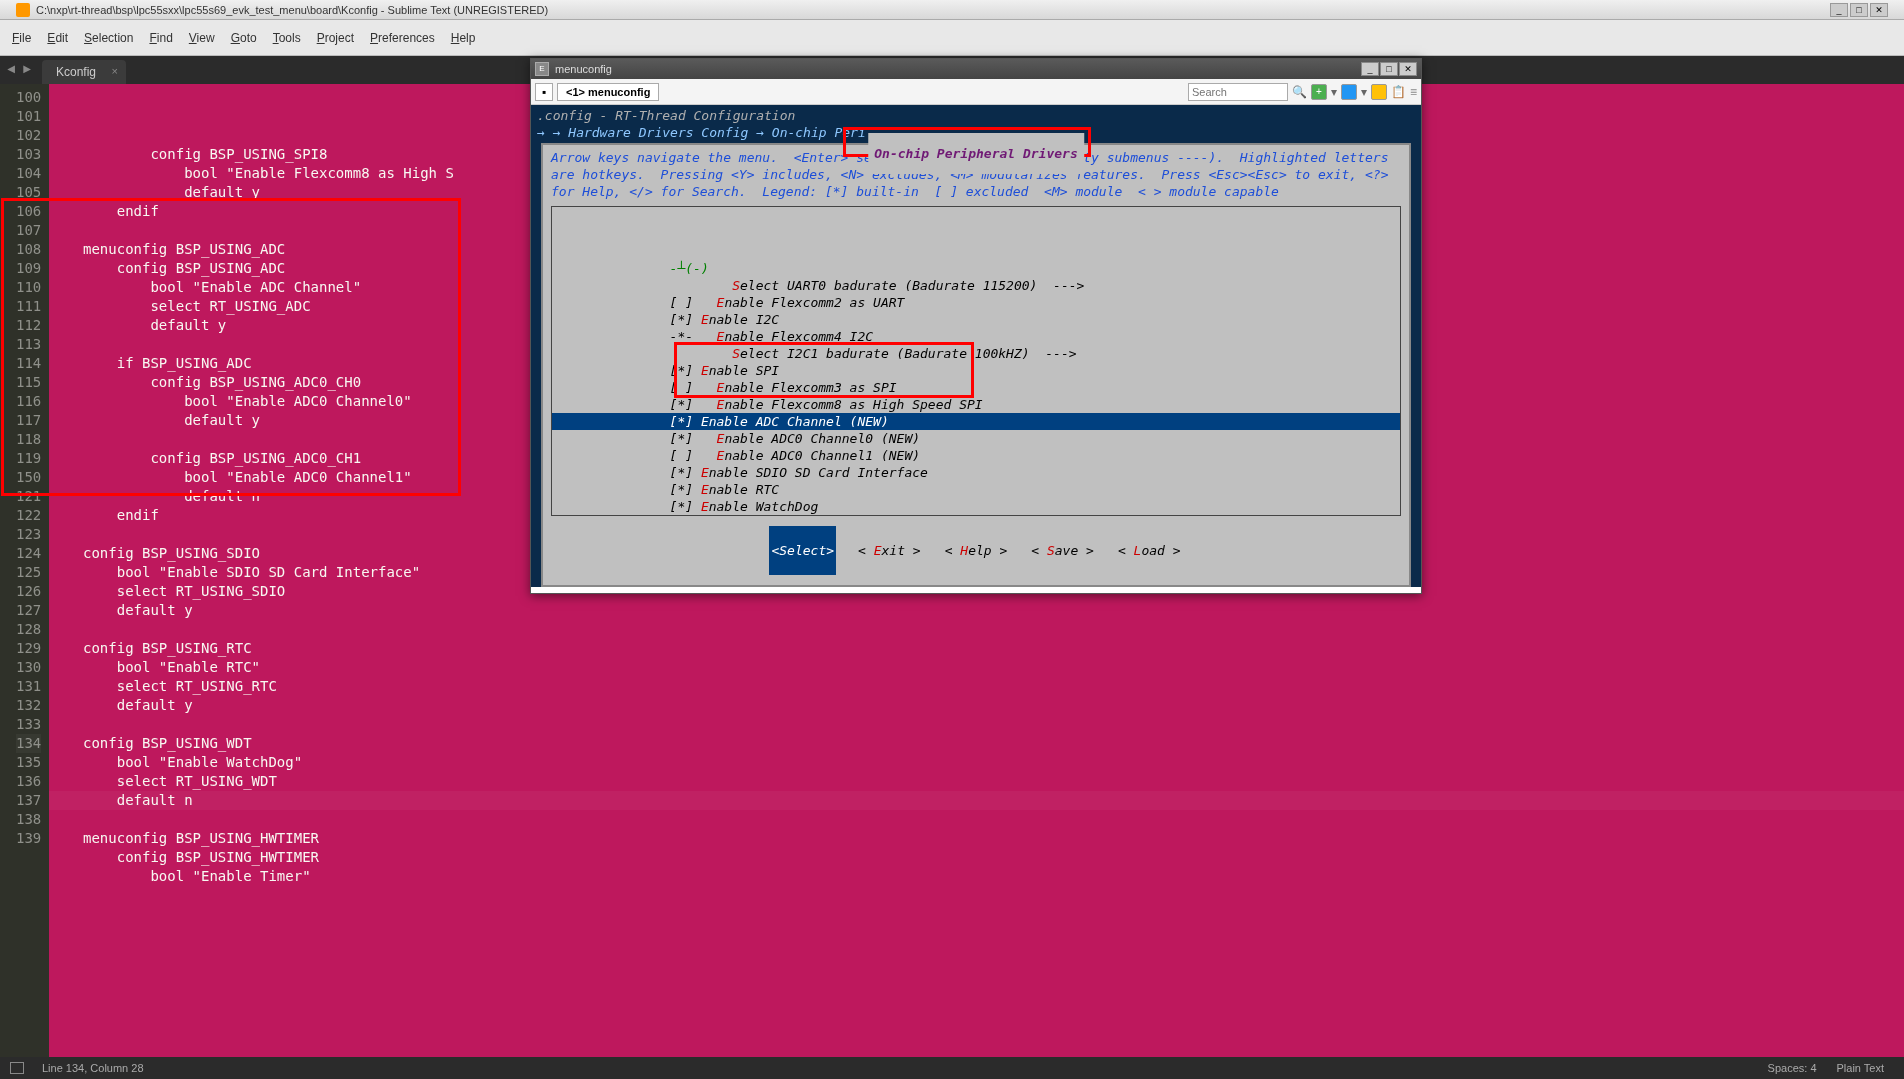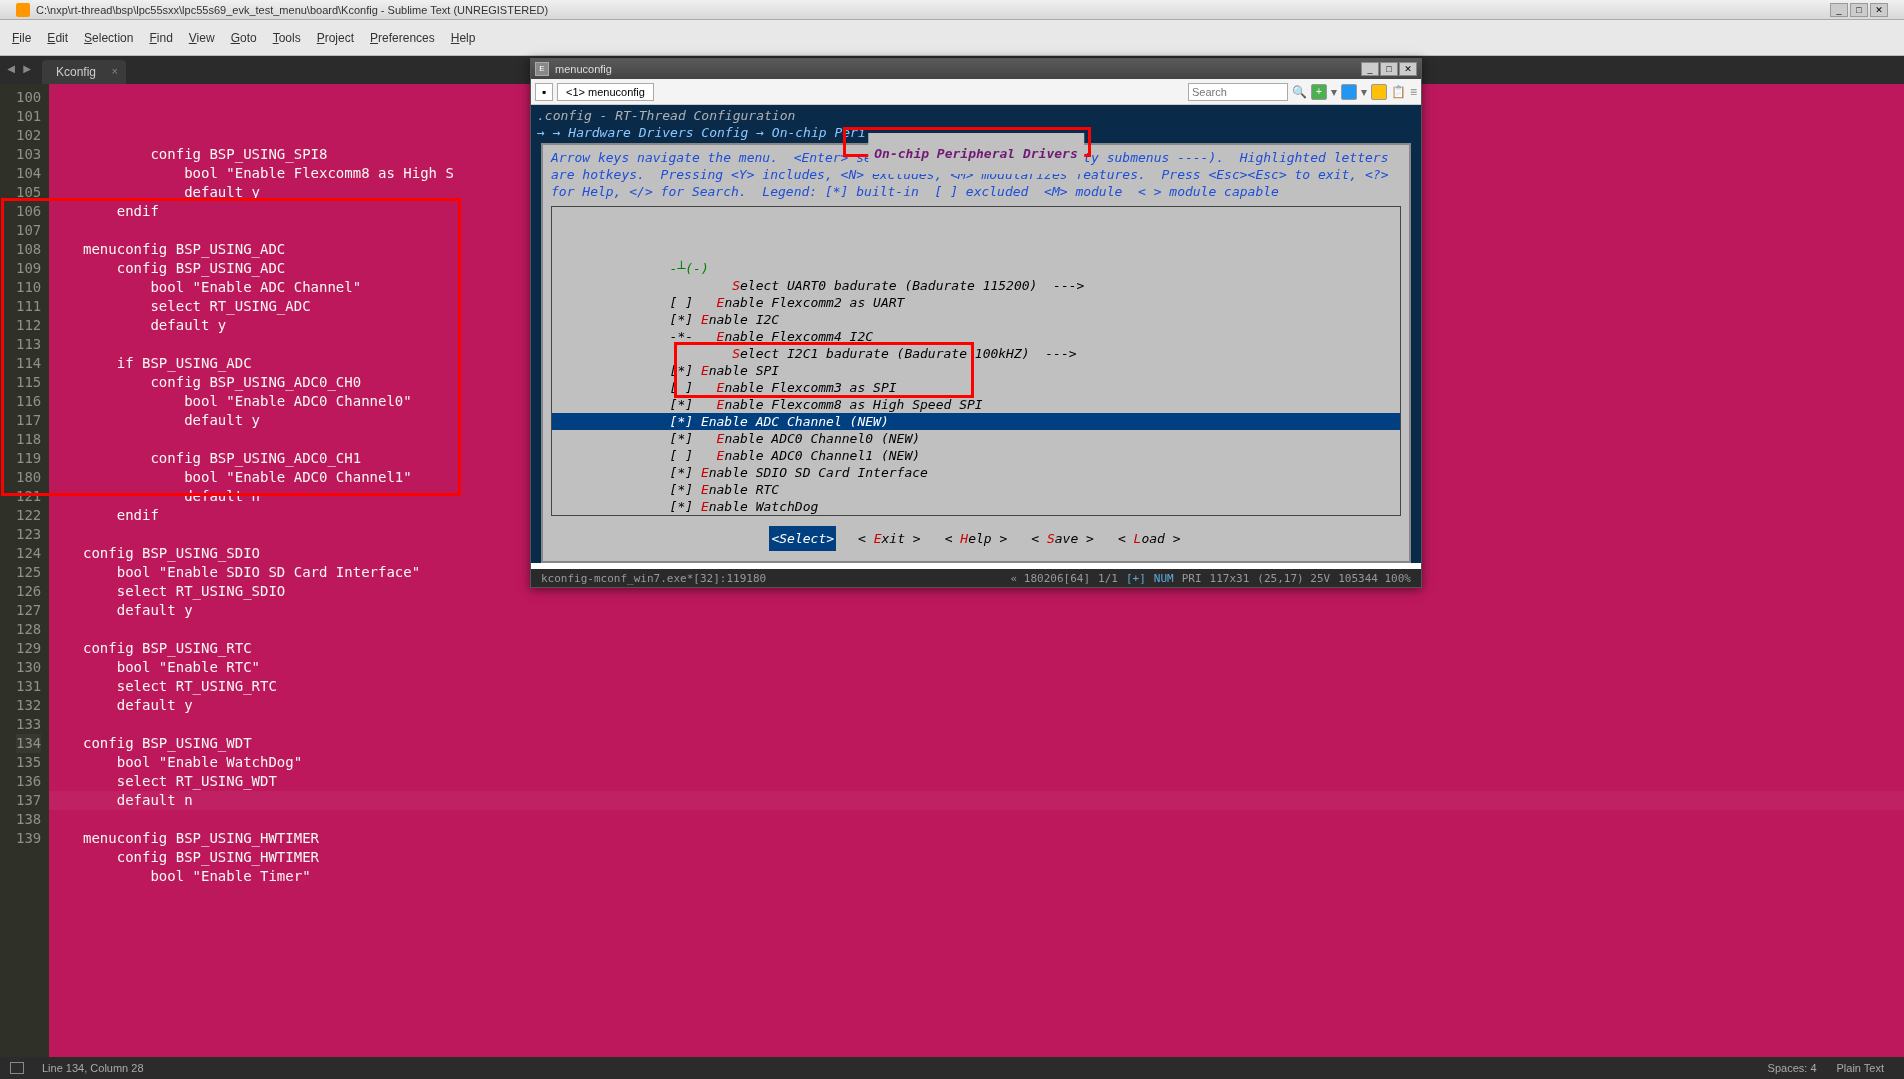--- a/index.html
+++ b/index.html
@@ -41,42 +41,42 @@
 
 
 .mc-window { position: absolute; left: 530px; top: 58px; width: 892px; background: #fff; border: 1px solid #555; box-shadow: 0 2px 10px rgba(0,0,0,0.5); }
 .mc-titlebar { background: linear-gradient(#5a5a5a,#444); height: 20px; display: flex; align-items: center; padding: 0 4px; color: #ddd; font-size: 11px; }
 .mc-titlebar .mc-icon { width: 14px; height: 14px; background: #888; margin-right: 6px; border: 1px solid #aaa; font-size: 8px; color: #fff; text-align: center; line-height: 12px; }
 .mc-titlebar .winbtns { display: flex; gap: 1px; margin-left: auto; }
 .mc-titlebar .winbtn { width: 18px; height: 14px; background: #ccc; border: 1px solid #888; color: #000; font-size: 9px; text-align: center; line-height: 12px; cursor: pointer; }
 
 .mc-toolbar { background: #f4f4f4; height: 26px; display: flex; align-items: center; padding: 0 4px; border-bottom: 1px solid #ccc; font-size: 12px; }
 .mc-toolbar .tbtn { width: 18px; height: 18px; border: 1px solid #aaa; background: #fff; margin-right: 4px; text-align: center; line-height: 16px; cursor: pointer; }
-.mc-tab { border: 1px solid #aaa; padding: 2px 8px; background: #fff; font-size: 11px; }
+.mc-tab { border: 1px solid #aaa; padding: 2px 8px; background: #fff; font-size: 11px; font-weight: bold; }
 .mc-toolbar .right { margin-left: auto; display: flex; align-items: center; gap: 4px; }
 .mc-search { width: 100px; height: 18px; border: 1px solid #aaa; font-size: 11px; padding: 0 3px; }
 .mc-tbicon { width: 16px; height: 16px; display: inline-block; border: 1px solid #999; border-radius: 2px; }
 .mc-tbicon.green { background: #4caf50; color:#fff; text-align:center; line-height:14px; font-size:10px; }
 .mc-tbicon.blue { background: #2196f3; }
 .mc-tbicon.yellow { background: #ffc107; }
 
 .mc-term { background: #0a2a4a; color: #b0c8e0; font-family: Consolas, monospace; font-size: 13px; padding: 2px 0 0 0; line-height: 17px; font-style: italic; }
 .mc-term .hdr { color: #b0b0b0; }
 .mc-term .crumb { color: #8fc8ff; }
 .mc-term-inner { background: #c0c0c0; color: #000; margin: 2px 10px 6px 10px; padding: 4px 8px 10px 8px; border: 2px solid #888; position: relative; }
 .mc-term-title { position: absolute; top: -12px; left: 50%; transform: translateX(-50%); background: #c0c0c0; padding: 12px 6px; color: #701a75; font-weight: bold; }
 .mc-help { color: #1d4ed8; white-space: pre; font-size: 13px; line-height: 17px; margin-bottom: 6px; }
 .mc-listbox { border: 1px solid #444; background: #c0c0c0; padding: 2px 0; white-space: pre; height: 310px; overflow: hidden; position: relative; }
 .mc-list-indicator { color: #008000; }
 .mc-list-line { padding: 0 8px; }
 .mc-list-line .hk { color: #c00; }
 .mc-sel { background: #004080; color: #fff; }
 .mc-sel .hk { color: #fff; }
 .mc-buttons { text-align: center; margin-top: 10px; color: #000; }
-.mc-btn { display: inline-block; padding: 4px 2px; margin: 0 10px; }
+.mc-btn { display: inline-block; padding: 16px 2px; margin: 0 10px; }
 .mc-btn.active { background: #004080; color: #fff; }
 .mc-btn .hk { color: #c00; }
 .mc-btn.active .hk { color: #fff; }
 
 .mc-status { background: #2a2a2a; color: #999; height: 18px; display: flex; align-items: center; padding: 0 6px; font-size: 11px; font-family: Consolas, monospace; }
 .mc-status .spacer { flex: 1; }
 .mc-status .seg { padding: 0 4px; }
 .mc-status .lbl { color: #5da9dd; }
 
 .red-box-mc { position: absolute; border: 3px solid #ff0000; pointer-events: none; }
@@ -133,21 +133,21 @@
       <div class="ln">110</div>
       <div class="ln">111</div>
       <div class="ln">112</div>
       <div class="ln">113</div>
       <div class="ln">114</div>
       <div class="ln">115</div>
       <div class="ln">116</div>
       <div class="ln">117</div>
       <div class="ln">118</div>
       <div class="ln">119</div>
-      <div class="ln">180</div>
+      <div class="ln">150</div>
       <div class="ln">121</div>
       <div class="ln">122</div>
       <div class="ln">123</div>
       <div class="ln">124</div>
       <div class="ln">125</div>
       <div class="ln">126</div>
       <div class="ln">127</div>
       <div class="ln">128</div>
       <div class="ln">129</div>
       <div class="ln">130</div>
@@ -209,25 +209,13 @@
       <div class="mc-term-title">On-chip Peripheral Drivers</div>
       <div class="mc-help">Arrow keys navigate the menu.  &lt;Enter&gt; selects submenus ---&gt; (or empty submenus ----).  Highlighted letters
 are hotkeys.  Pressing &lt;Y&gt; includes, &lt;N&gt; excludes, &lt;M&gt; modularizes features.  Press &lt;Esc&gt;&lt;Esc&gt; to exit, &lt;?&gt;
 for Help, &lt;/&gt; for Search.  Legend: [*] built-in  [ ] excluded  &lt;M&gt; module  &lt; &gt; module capable</div>
       <div class="mc-listbox" id="mc-list">
         <div class="red-box-mc" style="left:122px; top:135px; width:300px; height:56px;"></div>
       <div class="mc-list-line mc-list-indicator">              -┴(-)</div><div class="mc-list-line">                      <span class="hk">S</span>elect UART0 badurate (Badurate 115200)  ---&gt;</div><div class="mc-list-line">              [ ]   <span class="hk">E</span>nable Flexcomm2 as UART</div><div class="mc-list-line">              [*] <span class="hk">E</span>nable I2C</div><div class="mc-list-line">              -*-   <span class="hk">E</span>nable Flexcomm4 I2C</div><div class="mc-list-line">                      <span class="hk">S</span>elect I2C1 badurate (Badurate 100kHZ)  ---&gt;</div><div class="mc-list-line">              [*] <span class="hk">E</span>nable SPI</div><div class="mc-list-line">              [ ]   <span class="hk">E</span>nable Flexcomm3 as SPI</div><div class="mc-list-line">              [*]   <span class="hk">E</span>nable Flexcomm8 as High Speed SPI</div><div class="mc-list-line mc-sel">              [*] <span class="hk">E</span>nable ADC Channel (NEW)</div><div class="mc-list-line">              [*]   <span class="hk">E</span>nable ADC0 Channel0 (NEW)</div><div class="mc-list-line">              [ ]   <span class="hk">E</span>nable ADC0 Channel1 (NEW)</div><div class="mc-list-line">              [*] <span class="hk">E</span>nable SDIO SD Card Interface</div><div class="mc-list-line">              [*] <span class="hk">E</span>nable RTC</div><div class="mc-list-line">              [*] <span class="hk">E</span>nable WatchDog</div><div class="mc-list-line">              [*] nable Timer</div></div>
       <div class="mc-buttons" id="mc-buttons"><span class="mc-btn active">&lt;<span class="hk">S</span>elect&gt;</span><span class="mc-btn">&lt; <span class="hk">E</span>xit &gt;</span><span class="mc-btn">&lt; <span class="hk">H</span>elp &gt;</span><span class="mc-btn">&lt; <span class="hk">S</span>ave &gt;</span><span class="mc-btn">&lt; <span class="hk">L</span>oad &gt;</span></div>
     </div>
   </div>
-  <div class="mc-status">
-    <span class="seg">kconfig-mconf_win7.exe*[32]:119180</span>
-    <span class="spacer"></span>
-    <span class="seg">« 180206[64]</span>
-    <span class="seg">1/1</span>
-    <span class="seg lbl">[+]</span>
-    <span class="seg lbl">NUM</span>
-    <span class="seg">PRI</span>
-    <span class="seg">117x31</span>
-    <span class="seg">(25,17) 25V</span>
-    <span class="seg">105344 100%</span>
-  </div>
 </div>
 
 </body></html>

